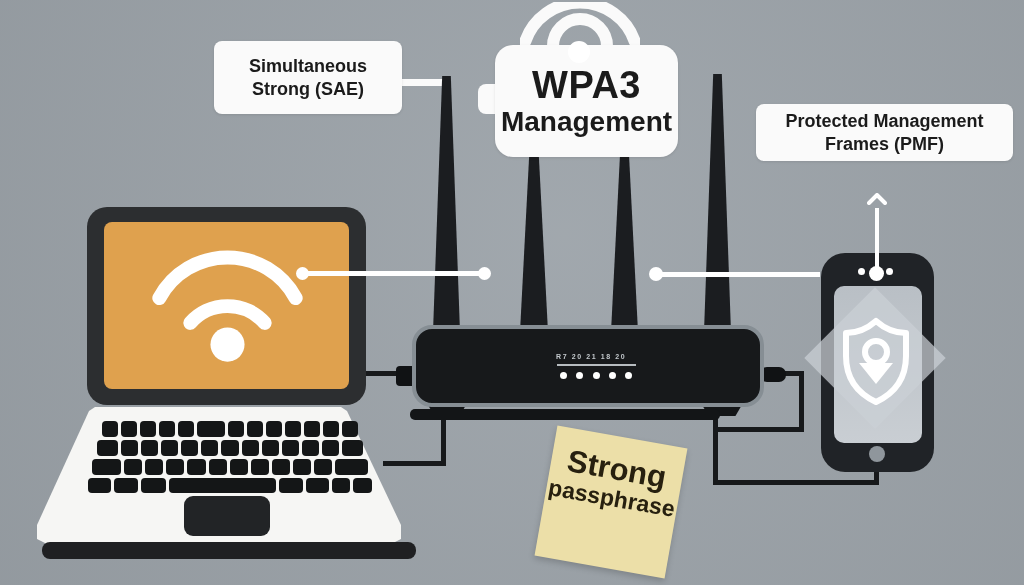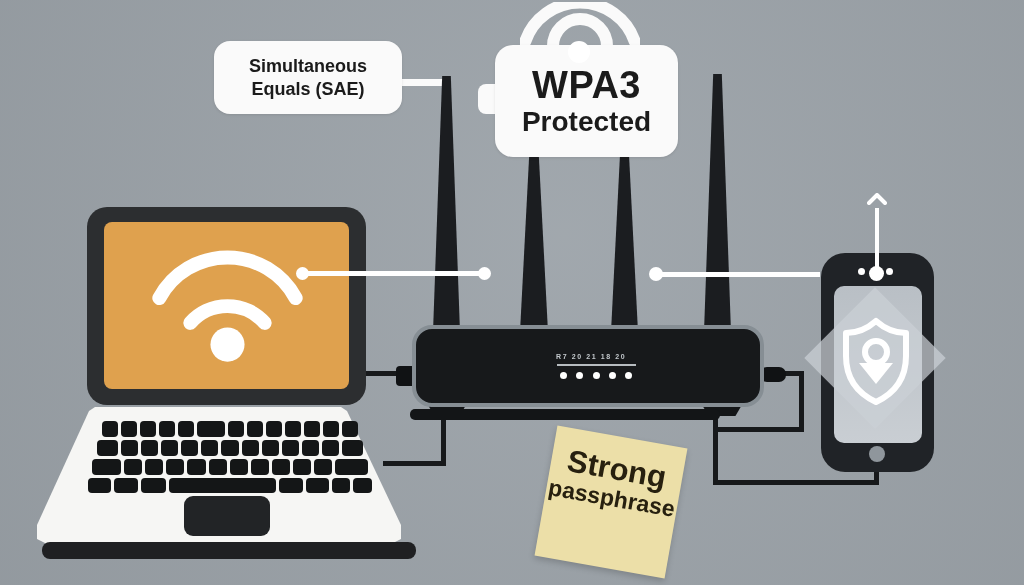--- a/index.html
+++ b/index.html
@@ -6,21 +6,21 @@
   body{font-family:"Liberation Sans", sans-serif;}
   .stage{
     position:relative;width:1024px;height:585px;overflow:hidden;
     background:var(--background,#9ca3a9);
     background-image:radial-gradient(circle at 55% 40%, rgba(255,255,255,0.05), rgba(0,0,0,0.06));
   }
   .abs{position:absolute;}
 
   
   .callout{
-    background:var(--label-box,#fafafa);border-radius:16px;z-index:6;
+    background:var(--label-box,#fafafa);border-radius:8px;z-index:6;
     display:flex;flex-direction:column;align-items:center;justify-content:center;
     color:var(--label-text,#1b1b1b);font-weight:bold;text-align:center;
     box-shadow:0 1px 3px rgba(0,0,0,0.10);
   }
   .callout .ln{font-size:18px;line-height:23px;}
   #sae-box{left:214px;top:41px;width:188px;height:73px;}
   #pmf-box{left:756px;top:104px;width:257px;height:57px;}
   #wpa3-box{left:495px;top:45px;width:183px;height:112px;border-radius:18px;}
   #wpa3-title{font-size:38px;line-height:42px;letter-spacing:0.5px;}
   #wpa3-sub{font-size:28px;line-height:32px;}
@@ -233,33 +233,37 @@
   <div class="abs wline" id="wline-phone"></div>
   <div class="abs wdot" id="wdot-phone-a"></div>
   <svg class="abs" id="pmf-chevron" viewBox="0 0 20 12">
     <polyline points="2,10 10,2 18,10" fill="none" stroke="#fff" stroke-width="4" stroke-linecap="round" stroke-linejoin="round"></polyline>
   </svg>
   <div class="abs" id="pmf-line"></div>
 
   <div class="abs" id="sae-tail"></div>
   <div class="abs callout" id="sae-box">
     <div class="ln">Simultaneous</div>
-    <div class="ln">Equals (SAE)</div>
+    <div class="ln">Strong (SAE)</div>
   </div>
 
   <div class="abs" id="wpa3-tab"></div>
   <svg class="abs" id="wifi-top" viewBox="0 0 120 48">
     <path d="M5,40 A58,58 0 0 1 115,40" fill="none" stroke="#fafafa" stroke-width="12" stroke-linecap="round"></path>
     <path d="M33,44 A27,27 0 0 1 87,44" fill="none" stroke="#fafafa" stroke-width="12" stroke-linecap="round"></path>
   </svg>
   <div class="abs" id="wifi-top-dot"></div>
   <div class="abs callout" id="wpa3-box">
     <div id="wpa3-title">WPA3</div>
-    <div id="wpa3-sub">Protected</div>
-  </div>
-
+    <div id="wpa3-sub">Management</div>
+  </div>
+
+  <div class="abs callout" id="pmf-box">
+    <div class="ln">Protected Management</div>
+    <div class="ln">Frames (PMF)</div>
+  </div>
 
   <div class="abs" id="note">
     <div id="note-line1">Strong</div>
     <div id="note-line2">passphrase</div>
   </div>
 
 </div>
 
 </body></html>

